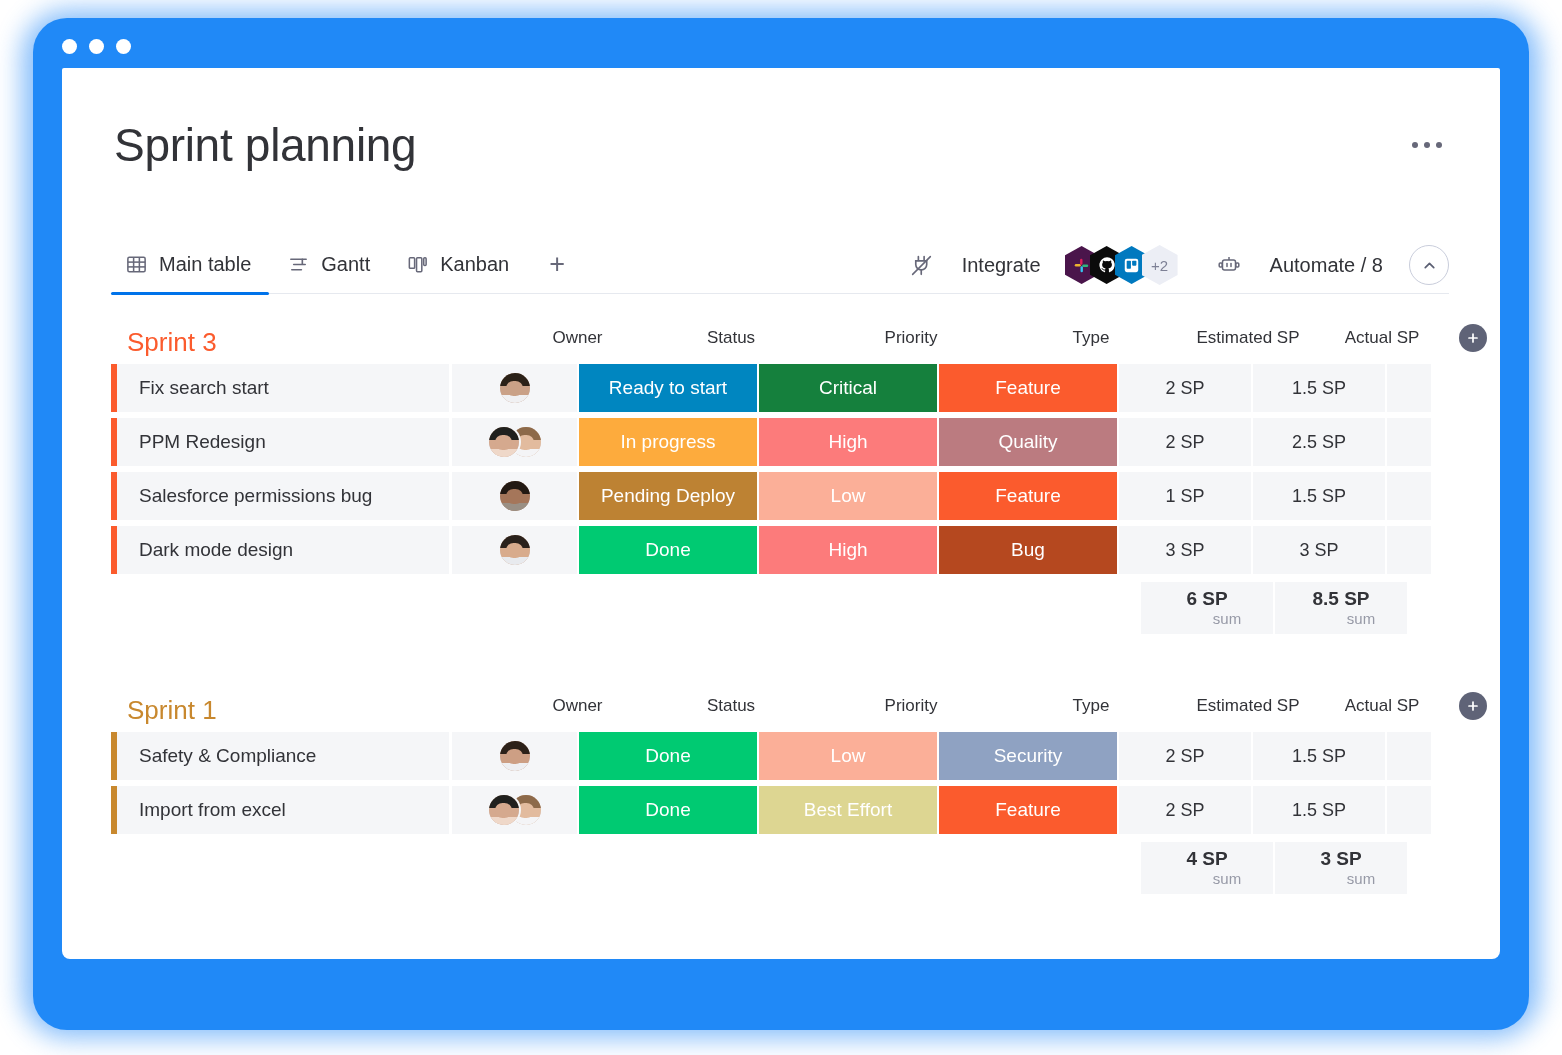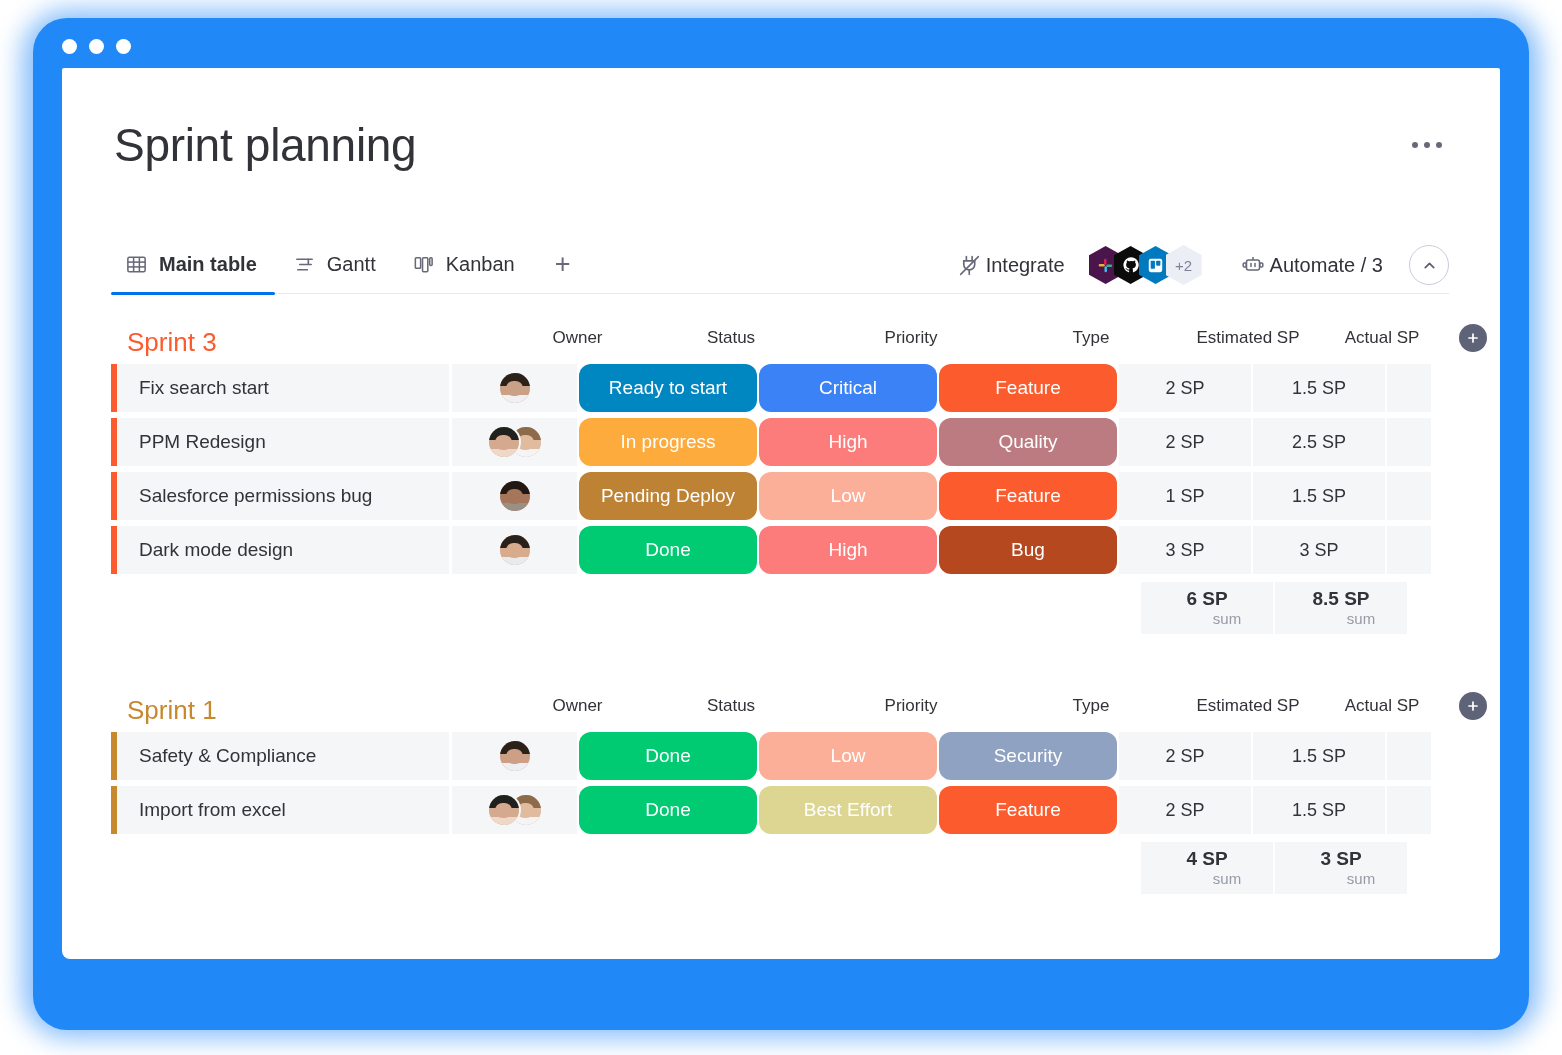--- a/index.html
+++ b/index.html
@@ -82,21 +82,21 @@
     display: flex;
     align-items: center;
     gap: 11px;
     height: 58px;
     padding: 0 18px;
     color: #323338;
     font-size: 20px;
     cursor: pointer;
     position: relative;
   }
-  .tab.active { font-weight: 700; }
+  .tab.active { font-weight: 400; }
   .tab.active::after {
     content: "";
     position: absolute;
     left: 0; right: 0; bottom: -1px;
     height: 3px;
     background: #0073ea;
     border-radius: 2px;
   }
   .tab:first-child { padding-left: 14px; }
   .tab-add {
@@ -112,21 +112,21 @@
     position: absolute;
     right: 0; top: 0;
     height: 58px;
     display: flex;
     align-items: center;
     gap: 0;
   }
   .tool-item {
     display: flex;
     align-items: center;
-    gap: 4px;
+    gap: 28px;
     color: #323338;
     font-size: 20px;
     padding: 0 10px;
     cursor: pointer;
   }
   .hexes { display: flex; align-items: center; margin-left: 14px; }
   .hex {
     width: 34px; height: 38px;
     margin-right: -9px;
     clip-path: polygon(50% 0%, 100% 25%, 100% 75%, 50% 100%, 0% 75%, 0% 25%);
@@ -213,21 +213,20 @@
     background: #f5f6f8;
     display: flex; align-items: center; justify-content: center;
     margin-left: 2px;
   }
   .cell-label {
     flex: 0 0 178px;
     margin-left: 2px;
     display: flex; align-items: center; justify-content: center;
     color: #ffffff;
     font-size: 19px;
-    border-radius: 12px;
   }
   .cell-num {
     flex: 0 0 132px;
     margin-left: 2px;
     background: #f5f6f8;
     display: flex; align-items: center; justify-content: center;
     font-size: 18px;
     color: #323338;
   }
   .cell-blank {
@@ -380,21 +379,21 @@
         <span>
           <svg width="26" height="26" viewBox="0 0 26 26" fill="none" stroke="#676879" stroke-width="1.5">
             <rect x="6.5" y="8" width="13" height="10" rx="2"></rect>
             <line x1="11" y1="11.5" x2="11" y2="14.5" stroke-linecap="round"></line>
             <line x1="15" y1="11.5" x2="15" y2="14.5" stroke-linecap="round"></line>
             <path d="M13 5 L13 8"></path>
             <rect x="3.2" y="11" width="3" height="4" rx="1"></rect>
             <rect x="19.8" y="11" width="3" height="4" rx="1"></rect>
           </svg>
         </span>
-        <span>Automate / 3</span>
+        <span>Automate / 8</span>
       </div>
 
       <div class="collapse-btn">
         <span>
           <svg width="17" height="17" viewBox="0 0 24 24" fill="none" stroke="#5b5f73" stroke-width="2.4" stroke-linecap="round" stroke-linejoin="round">
             <polyline points="6,15 12,9 18,15"></polyline>
           </svg>
         </span>
       </div>
 
@@ -424,21 +423,21 @@
           <span class="owner-wrap">
             <span class="avatar ">
               <span class="av-skin" style="background:#caa187"></span>
               <span class="av-hair" style="background:#2b2118"></span>
               <span class="av-body" style="background:#f0f0f2"></span>
               <span class="av-face" style="background:#caa187"></span>
             </span>
           </span>
         </div>
         <div class="cell-label" style="background:#0086c0">Ready to start</div>
-        <div class="cell-label" style="background:#3b82f6">Critical</div>
+        <div class="cell-label" style="background:#15803d">Critical</div>
         <div class="cell-label" style="background:#fb5b2d">Feature</div>
         <div class="cell-num">2 SP</div>
         <div class="cell-num">1.5 SP</div>
         <div class="cell-blank"></div>
       </div>
       <div class="row">
         <div class="row-bar" style="background:#fb5b2d"></div>
         <div class="cell-name">PPM Redesign</div>
         <div class="cell-owner">
           <span class="owner-wrap">

